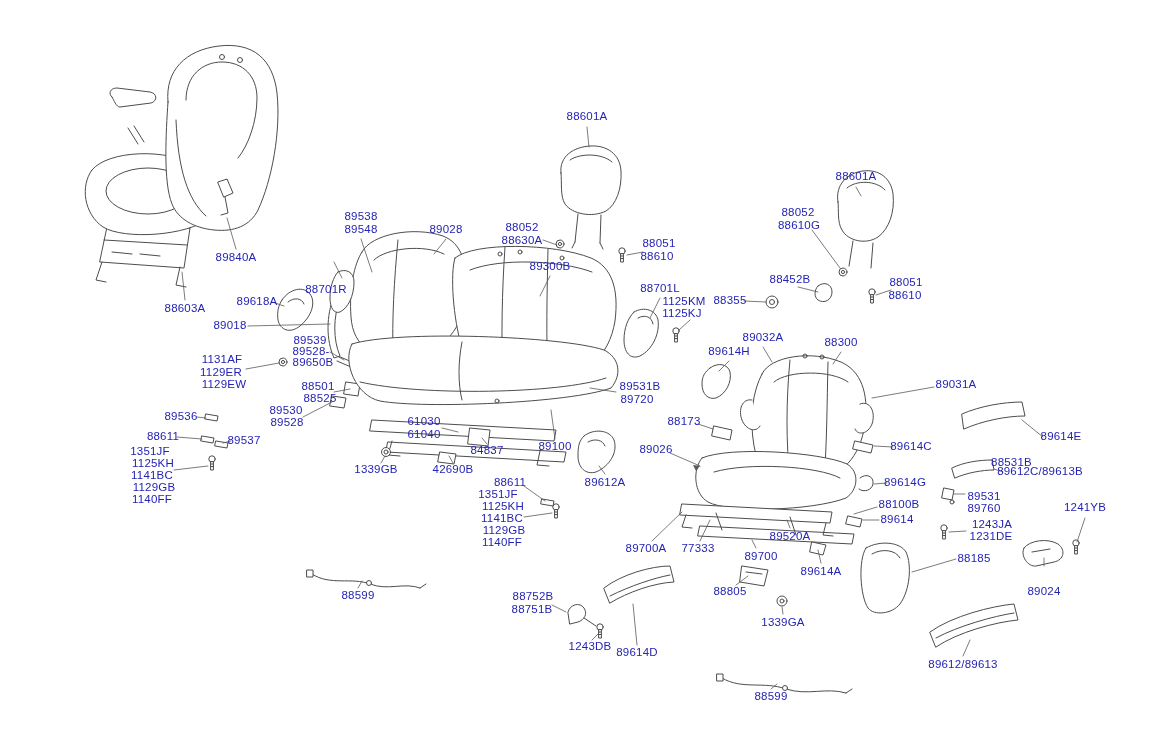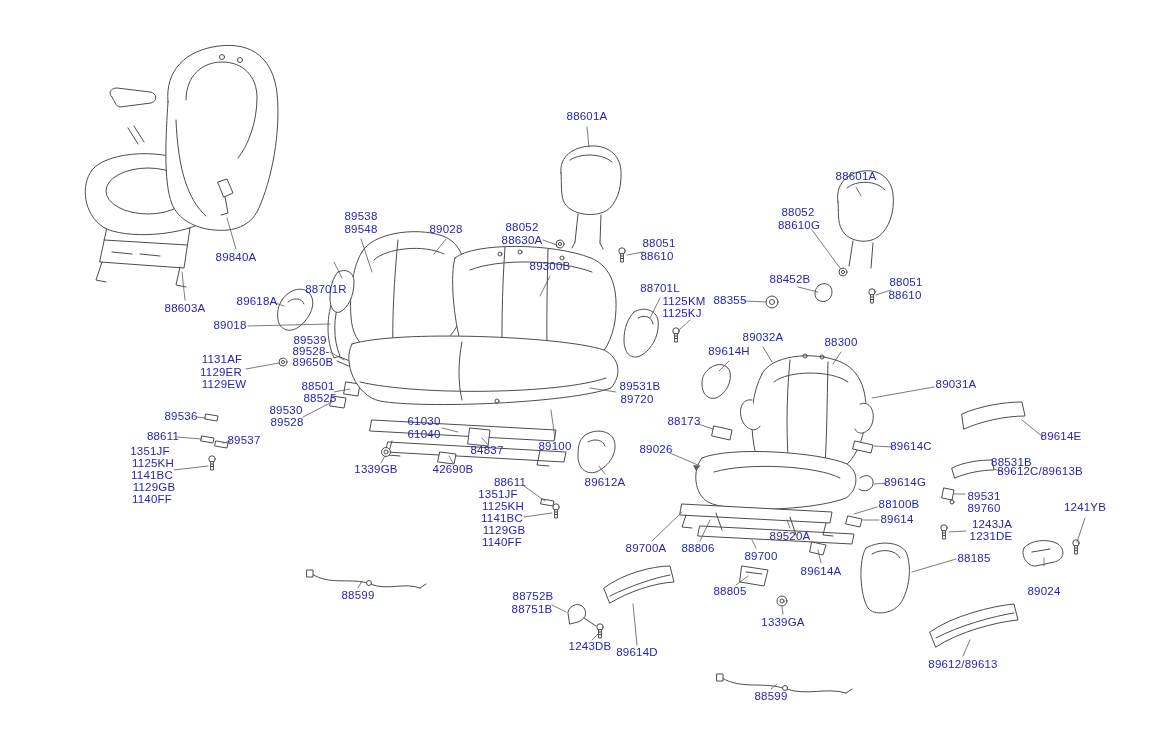--- a/index.html
+++ b/index.html
@@ -333,21 +333,21 @@
       <span class="part-label" style="left: 984px; top: 497px; color: rgb(36, 36, 180);">89531</span>
       <span class="part-label" style="left: 984px; top: 509px; color: rgb(36, 36, 180);">89760</span>
       <span class="part-label" style="left: 1085px; top: 508px; color: rgb(36, 36, 180);">1241YB</span>
       <span class="part-label" style="left: 899px; top: 505px; color: rgb(36, 36, 180);">88100B</span>
       <span class="part-label" style="left: 897px; top: 520px; color: rgb(36, 36, 180);">89614</span>
       <span class="part-label" style="left: 992px; top: 525px; color: rgb(36, 36, 180);">1243JA</span>
       <span class="part-label" style="left: 991px; top: 537px; color: rgb(36, 36, 180);">1231DE</span>
       <span class="part-label" style="left: 790px; top: 537px; color: rgb(36, 36, 180);">89520A</span>
       <span class="part-label" style="left: 742px; top: 557px; color: rgb(36, 36, 180); padding-left: 38px;">89700</span>
       <span class="part-label" style="left: 646px; top: 549px; color: rgb(36, 36, 180);">89700A</span>
-      <span class="part-label" style="left: 698px; top: 549px; color: rgb(36, 36, 180);">88806</span>
+      <span class="part-label" style="left: 698px; top: 549px; color: rgb(36, 36, 180);">77333</span>
       <span class="part-label" style="left: 821px; top: 572px; color: rgb(36, 36, 180);">89614A</span>
       <span class="part-label" style="left: 974px; top: 559px; color: rgb(36, 36, 180);">88185</span>
       <span class="part-label" style="left: 1044px; top: 592px; color: rgb(36, 36, 180);">89024</span>
       <span class="part-label" style="left: 730px; top: 592px; color: rgb(36, 36, 180);">88805</span>
       <span class="part-label" style="left: 783px; top: 623px; color: rgb(36, 36, 180);">1339GA</span>
       <span class="part-label" style="left: 358px; top: 596px; color: rgb(36, 36, 180);">88599</span>
       <span class="part-label" style="left: 533px; top: 597px; color: rgb(36, 36, 180);">88752B</span>
       <span class="part-label" style="left: 532px; top: 610px; color: rgb(36, 36, 180);">88751B</span>
       <span class="part-label" style="left: 590px; top: 647px; color: rgb(36, 36, 180);">1243DB</span>
       <span class="part-label" style="left: 637px; top: 653px; color: rgb(36, 36, 180);">89614D</span>

